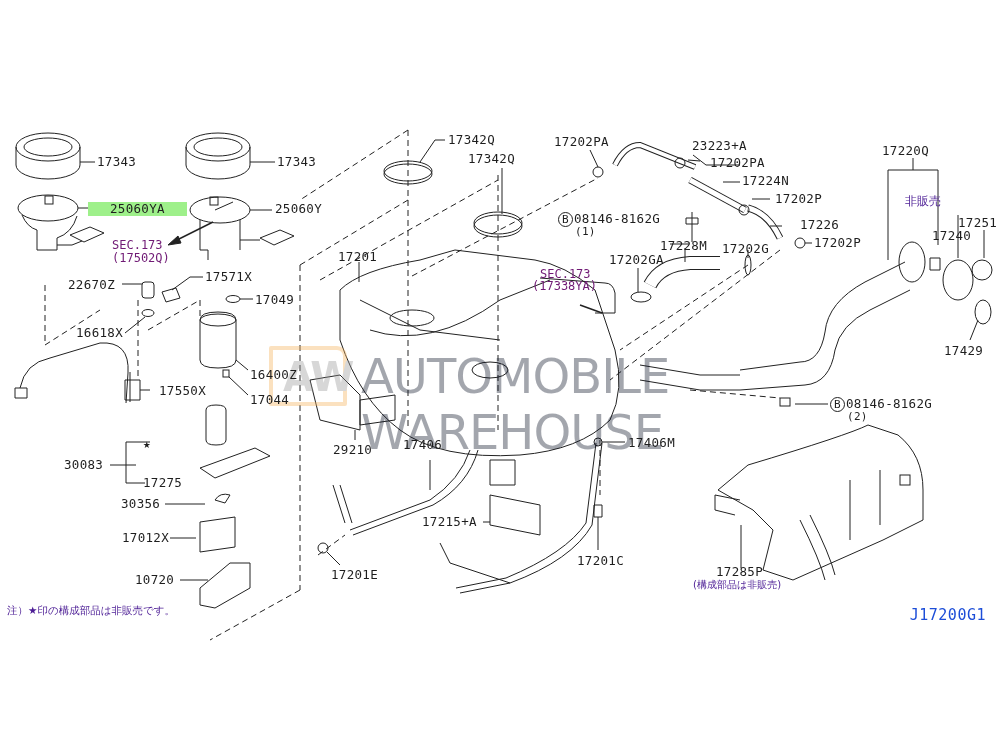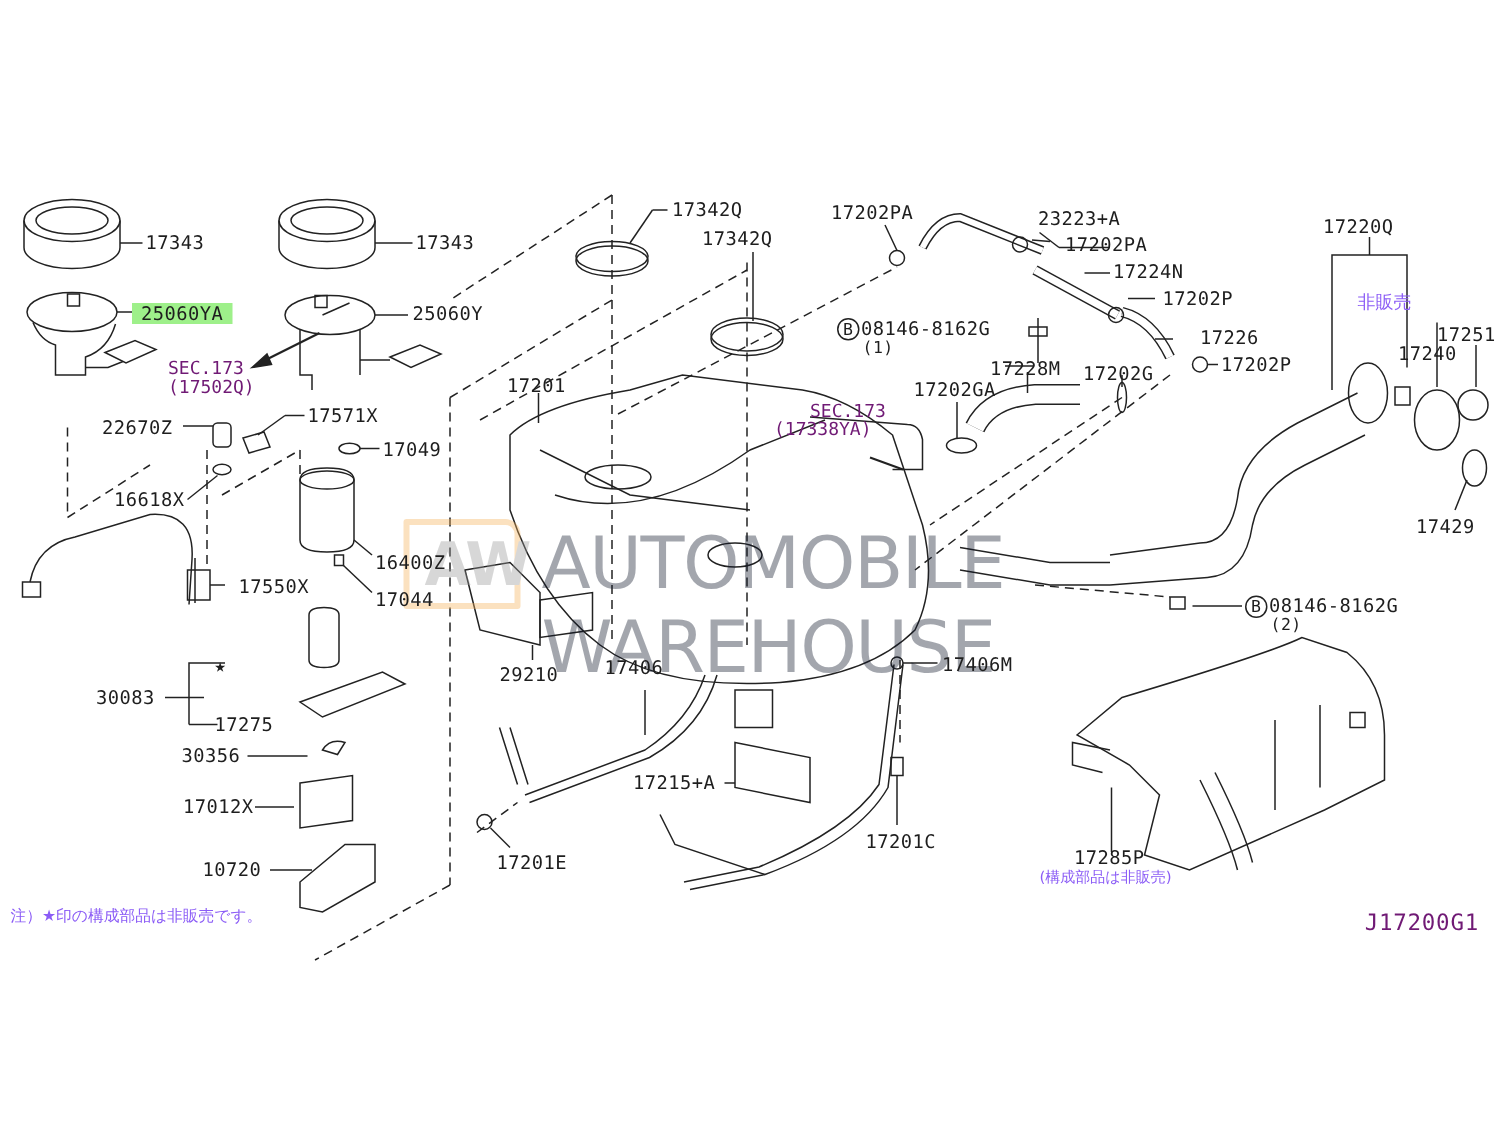--- a/index.html
+++ b/index.html
@@ -1,22 +1,22 @@
 <!DOCTYPE html>
 <html><head>
 <meta charset="utf-8">
 <style>
   html, body { margin: 0; padding: 0; background: #ffffff; }
   body { width: 1000px; height: 750px; position: relative; overflow: hidden;
          font-family: "DejaVu Sans Mono", "Liberation Mono", monospace; color: #222; }
   .lbl { position: absolute; font-size: 12.5px; letter-spacing: 0.3px; white-space: nowrap; color: #1e1e1e; line-height: 14px; }
-  .lbl.hl { background: #9ef08a; padding: 0 6px; }
+  .lbl.hl { background: #9ef08a; padding: 0 22px; }
   .lbl.small { font-size: 11px; }
-  .note { position: absolute; font-size: 10.5px; color: #8b5cf6; font-family: "DejaVu Sans", sans-serif; white-space: nowrap; }
-  .diagram-code { position: absolute; right: 14px; top: 606px; font-size: 15px; letter-spacing: 0.5px; color: #701a75; }
+  .note { position: absolute; font-size: 10.5px; color: #4c1d95; font-family: "DejaVu Sans", sans-serif; white-space: nowrap; }
+  .diagram-code { position: absolute; right: 14px; top: 606px; font-size: 15px; letter-spacing: 0.5px; color: #1d4ed8; }
   svg.art { position: absolute; left: 0; top: 0; }
   .wm { position: absolute; left: 269px; top: 340px; width: 500px; height: 70px; opacity: 0.38; pointer-events: none; }
   .wm-logo { position: absolute; left: 0; top: 6px; width: 78px; height: 60px; border: 4px solid #f6b25a; border-right-width: 4px; box-sizing: border-box; border-radius: 2px 10px 2px 2px; }
   .wm-logo span { position: absolute; left: 10px; top: 4px; font-family: "DejaVu Sans", sans-serif; font-size: 40px; color: #999; font-weight: bold; letter-spacing: -2px; }
   .wm-text { position: absolute; left: 92px; top: 8px; font-family: "DejaVu Sans", sans-serif; font-size: 48px; color: #0f172a; letter-spacing: -1px; }
   .sec { position: absolute; font-size: 12px; line-height: 14px; white-space: nowrap; color:#701a75; }
 </style>
 </head>
 <body>
 
@@ -234,21 +234,21 @@
 <span class="lbl" style="left:143px;top:476px">17275</span>
 <span class="lbl" style="left:121px;top:497px">30356</span>
 <span class="lbl" style="left:122px;top:531px">17012X</span>
 <span class="lbl" style="left:135px;top:573px">10720</span>
 <span class="note" style="left:7px;top:604px">注）★印の構成部品は非販売です。</span>
 
 <span class="lbl" style="left:448px;top:133px">17342Q</span>
 <span class="lbl" style="left:468px;top:152px">17342Q</span>
 <span class="lbl" style="left:338px;top:250px">17201</span>
 <span class="sec" style="left:540px;top:267px">SEC.173</span>
-<span class="sec" style="left:516px;top:279px">(17338YA)</span>
+<span class="sec" style="left:532px;top:279px">(17338YA)</span>
 
 <span class="lbl" style="left:554px;top:135px">17202PA</span>
 <span class="lbl" style="left:692px;top:139px">23223+A</span>
 <span class="lbl" style="left:710px;top:156px">17202PA</span>
 <span class="lbl" style="left:742px;top:174px">17224N</span>
 <span class="lbl" style="left:775px;top:192px">17202P</span>
 <span class="lbl" style="left:558px;top:213px"></span>
 <span class="lbl" style="left:558px;top:212px;width:13px;height:13px;border:1px solid #222;border-radius:50%;text-align:center;line-height:13px;font-size:11px">B</span>
 <span class="lbl" style="left:574px;top:212px">08146-8162G</span>
 <span class="lbl small" style="left:575px;top:225px">(1)</span>

